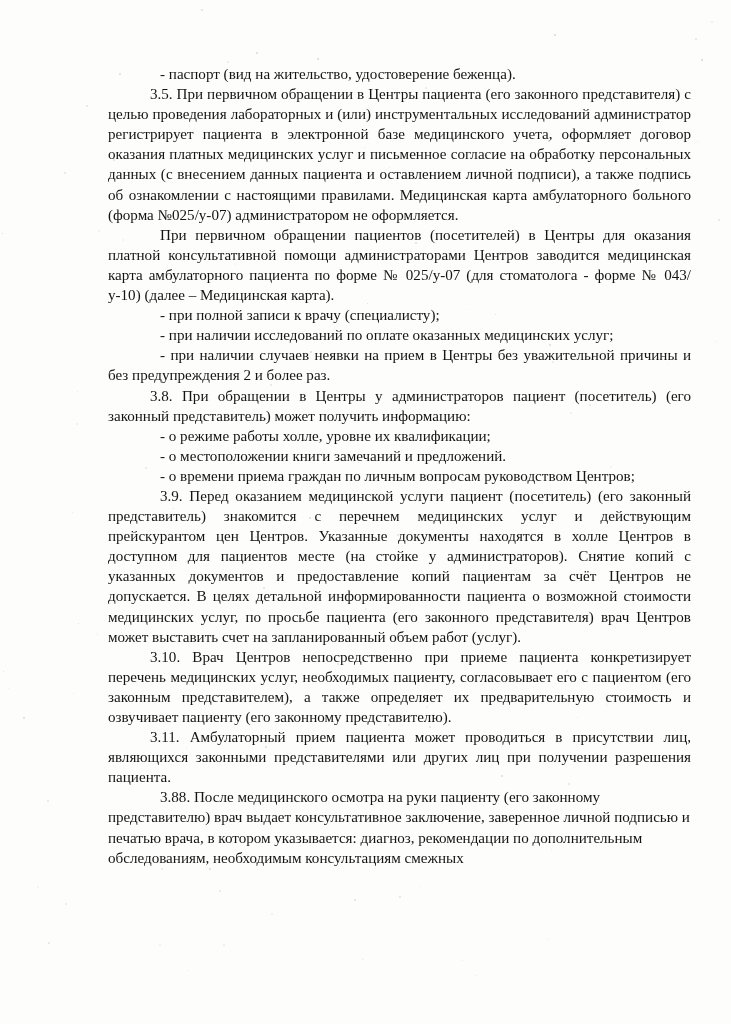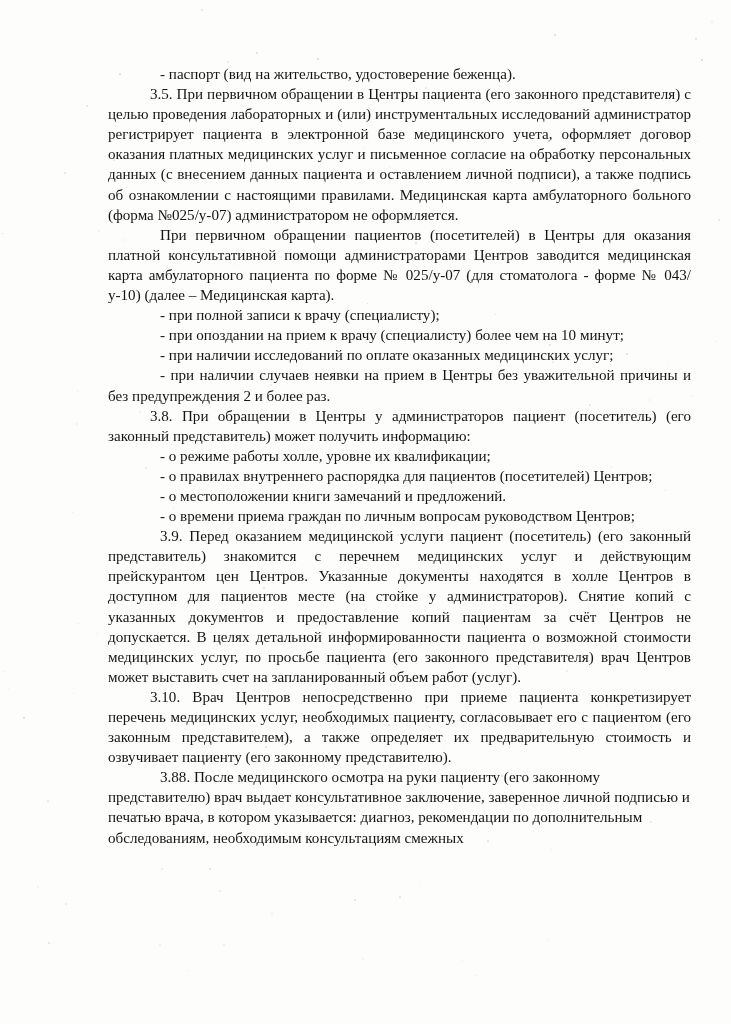--- a/index.html
+++ b/index.html
@@ -226,32 +226,31 @@
 
     <p class="bullet">- паспорт (вид на жительство, удостоверение беженца).</p>
 
     <p class="para">3.5. При первичном обращении в Центры пациента (его законного представителя) с целью проведения лабораторных и (или) инструментальных исследований администратор регистрирует пациента в электронной базе медицинского учета, оформляет договор оказания платных медицинских услуг и письменное согласие на обработку персональных данных (с внесением данных пациента и оставлением личной подписи), а также подпись об ознакомлении с настоящими правилами. Медицинская карта амбулаторного больного (форма №025/у-07) администратором не оформляется.</p>
 
     <p class="para-wide">При первичном обращении пациентов (посетителей) в Центры для оказания платной консультативной помощи администраторами Центров заводится медицинская карта амбулаторного пациента по форме № 025/у-07 (для стоматолога - форме № 043/у-10) (далее – Медицинская карта).</p>
 
 
 
     <p class="bullet">- при полной записи к врачу (специалисту);</p>
-    <p class="bullet">- при опоздании на прием к врачу (специалисту) более чем на 10 минут;</p>
     <p class="bullet">- при наличии исследований по оплате оказанных медицинских услуг;</p>
     <p class="bullet-run">- при наличии случаев неявки на прием в Центры без уважительной причины и без предупреждения 2 и более раз.</p>
 
     <p class="para">3.8. При обращении в Центры у администраторов пациент (посетитель) (его законный представитель) может получить информацию:</p>
 
     <p class="bullet">- о режиме работы холле, уровне их квалификации;</p>
-    <p class="bullet">- о правилах внутреннего распорядка для пациентов (посетителей) Центров;</p>
     <p class="bullet">- о местоположении книги замечаний и предложений.</p>
     <p class="bullet">- о времени приема граждан по личным вопросам руководством Центров;</p>
 
     <p class="para-wide">3.9. Перед оказанием медицинской услуги пациент (посетитель) (его законный представитель) знакомится с перечнем медицинских услуг и действующим прейскурантом цен Центров. Указанные документы находятся в холле Центров в доступном для пациентов месте (на стойке у администраторов). Снятие копий с указанных документов и предоставление копий пациентам за счёт Центров не допускается. В целях детальной информированности пациента о возможной стоимости медицинских услуг, по просьбе пациента (его законного представителя) врач Центров может выставить счет на запланированный объем работ (услуг).</p>
 
     <p class="para">3.10. Врач Центров непосредственно при приеме пациента конкретизирует перечень медицинских услуг, необходимых пациенту, согласовывает его с пациентом (его законным представителем), а также определяет их предварительную стоимость и озвучивает пациенту (его законному представителю).</p>
 
+    <p class="para">3.11. Амбулаторный прием пациента может проводиться в присутствии лиц, являющихся законными представителями или других лиц при получении разрешения пациента.</p>
 
     <p class="para-wide last-left">3.88. После медицинского осмотра на руки пациенту (его законному представителю) врач выдает консультативное заключение, заверенное личной подписью и печатью врача, в котором указывается: диагноз, рекомендации по дополнительным обследованиям, необходимым консультациям смежных</p>
 
   </div>
 </div>
 
 </body></html>

